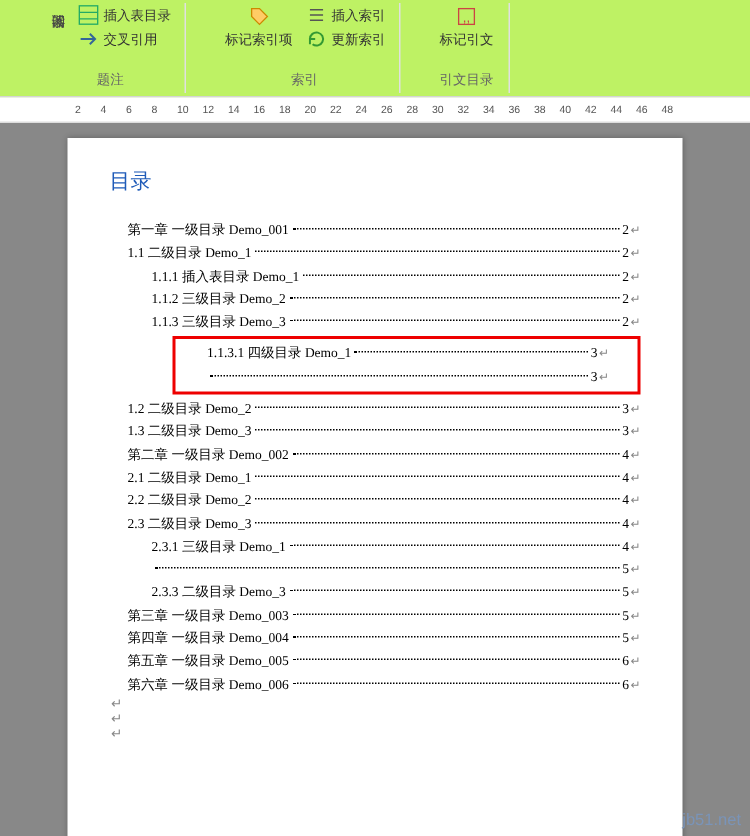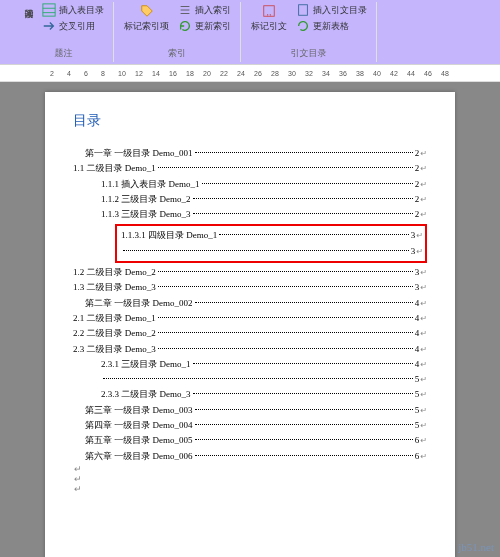--- a/index.html
+++ b/index.html
@@ -1,38 +1,38 @@
 <!DOCTYPE html>
 <html><head>
 <meta charset="utf-8">
 <style>
 html,body{margin:0;padding:0;font-family:"Microsoft YaHei",SimSun,sans-serif;background:#f0f0f0;font-size:10px;overflow:hidden}
-.ribbon{background:#c4b5fd;border-bottom:1px solid #d4d4d4;height:60px;padding:2px 14px;display:flex;gap:0}
+.ribbon{background:#bef264;border-bottom:1px solid #d4d4d4;height:60px;padding:2px 24px;display:flex;gap:16px}
 .rgroup{display:flex;flex-direction:column;align-items:center;border-right:1px solid #e0e0e0;padding:0 8px;height:100%;justify-content:space-between}
 .rgroup-items{display:flex;gap:6px;align-items:flex-start;flex:1}
 .rgroup-label{color:#666;font-size:9px;padding-bottom:2px}
 .rbtn{display:flex;flex-direction:column;align-items:center;gap:2px;cursor:pointer;padding:2px;font-size:9px;color:#333}
 .rbtn-small{display:flex;align-items:center;gap:3px;cursor:pointer;padding:1px;font-size:9px;color:#333}
 .ico{width:14px;height:14px;display:inline-block}
 .ruler{background:#fff;height:16px;border-bottom:1px solid #ddd;position:relative;display:flex;align-items:center;padding-left:50px;font-size:7px;color:#555}
 .ruler span{position:absolute}
 .workspace{background:#888;height:481px;overflow:auto;display:flex;justify-content:center;padding:10px 0}
 .page{background:#fff;width:410px;min-height:560px;box-shadow:0 0 4px rgba(0,0,0,.3);padding:20px 28px;box-sizing:border-box;font-family:SimSun,serif}
 .toc-title{color:#1f5bb8;font-size:14px;margin-bottom:16px}
 .toc-line{display:flex;align-items:baseline;font-size:9px;line-height:1.7;color:#000;white-space:nowrap}
 .toc-label{flex:0 0 auto}
 .toc-dots{flex:1 1 auto;border-bottom:1px dotted #000;margin:0 2px;position:relative;top:-3px;min-width:8px}
 .toc-page{flex:0 0 auto}
 .toc-mark{color:#888;font-size:8px;margin-left:1px}
 .lvl1{margin-left:12px}
-.lvl2{}
+.lvl2{margin-left:12px}
 .lvl3{margin-left:28px}
-.highlight-box{border:2px solid #e00;padding:2px 2px;margin-left:42px;margin-top:2px;margin-bottom:2px}
+.highlight-box{border:2px solid #e00;padding:2px 19px;margin-left:42px;margin-top:2px;margin-bottom:2px}
 .highlight-box .toc-line{margin-left:2px}
-.watermark{position:fixed;right:6px;bottom:4px;color:#7a94b8;font-size:11px;font-family:Liberation Serif, serif}
+.watermark{position:fixed;right:6px;bottom:4px;color:#7a94b8;font-size:11px;font-family:Liberation Sans, sans-serif}
 </style>
 </head>
 <body>
 
 <div class="ribbon">
   <div class="rgroup">
     <div class="rgroup-items">
       <div style="writing-mode:vertical-rl;font-size:9px;color:#444">阅读器</div>
       <div>
         <div class="rbtn-small">
@@ -83,34 +83,20 @@
   </div>
   <div class="rgroup">
     <div class="rgroup-items">
       <div class="rbtn">
           <span class="ico"><svg viewBox="0 0 16 16">
               <rect x="2" y="2" width="12" height="12" fill="none" stroke="#c44"></rect>
               <text x="8" y="12" font-size="10" text-anchor="middle" fill="#c44">,,</text>
             </svg></span>
           <span>标记引文</span>
         </div>
-      <div>
-        <div class="rbtn-small">
-            <span class="ico"><svg viewBox="0 0 16 16">
-                <rect x="3" y="2" width="10" height="12" fill="none" stroke="#369"></rect>
-              </svg></span>
-            <span>插入引文目录</span>
-          </div>
-        <div class="rbtn-small">
-            <span class="ico"><svg viewBox="0 0 16 16">
-                <path d="M3 8a5 5 0 1 1 2 4" fill="none" stroke="#393" stroke-width="1.5"></path>
-              </svg></span>
-            <span>更新表格</span>
-          </div>
-      </div>
     </div>
     <div class="rgroup-label">引文目录</div>
   </div>
 </div>
 
 <div class="ruler">
     <span style="left: 50px;">2</span>
     <span style="left: 67px;">4</span>
     <span style="left: 84px;">6</span>
     <span style="left: 101px;">8</span>

